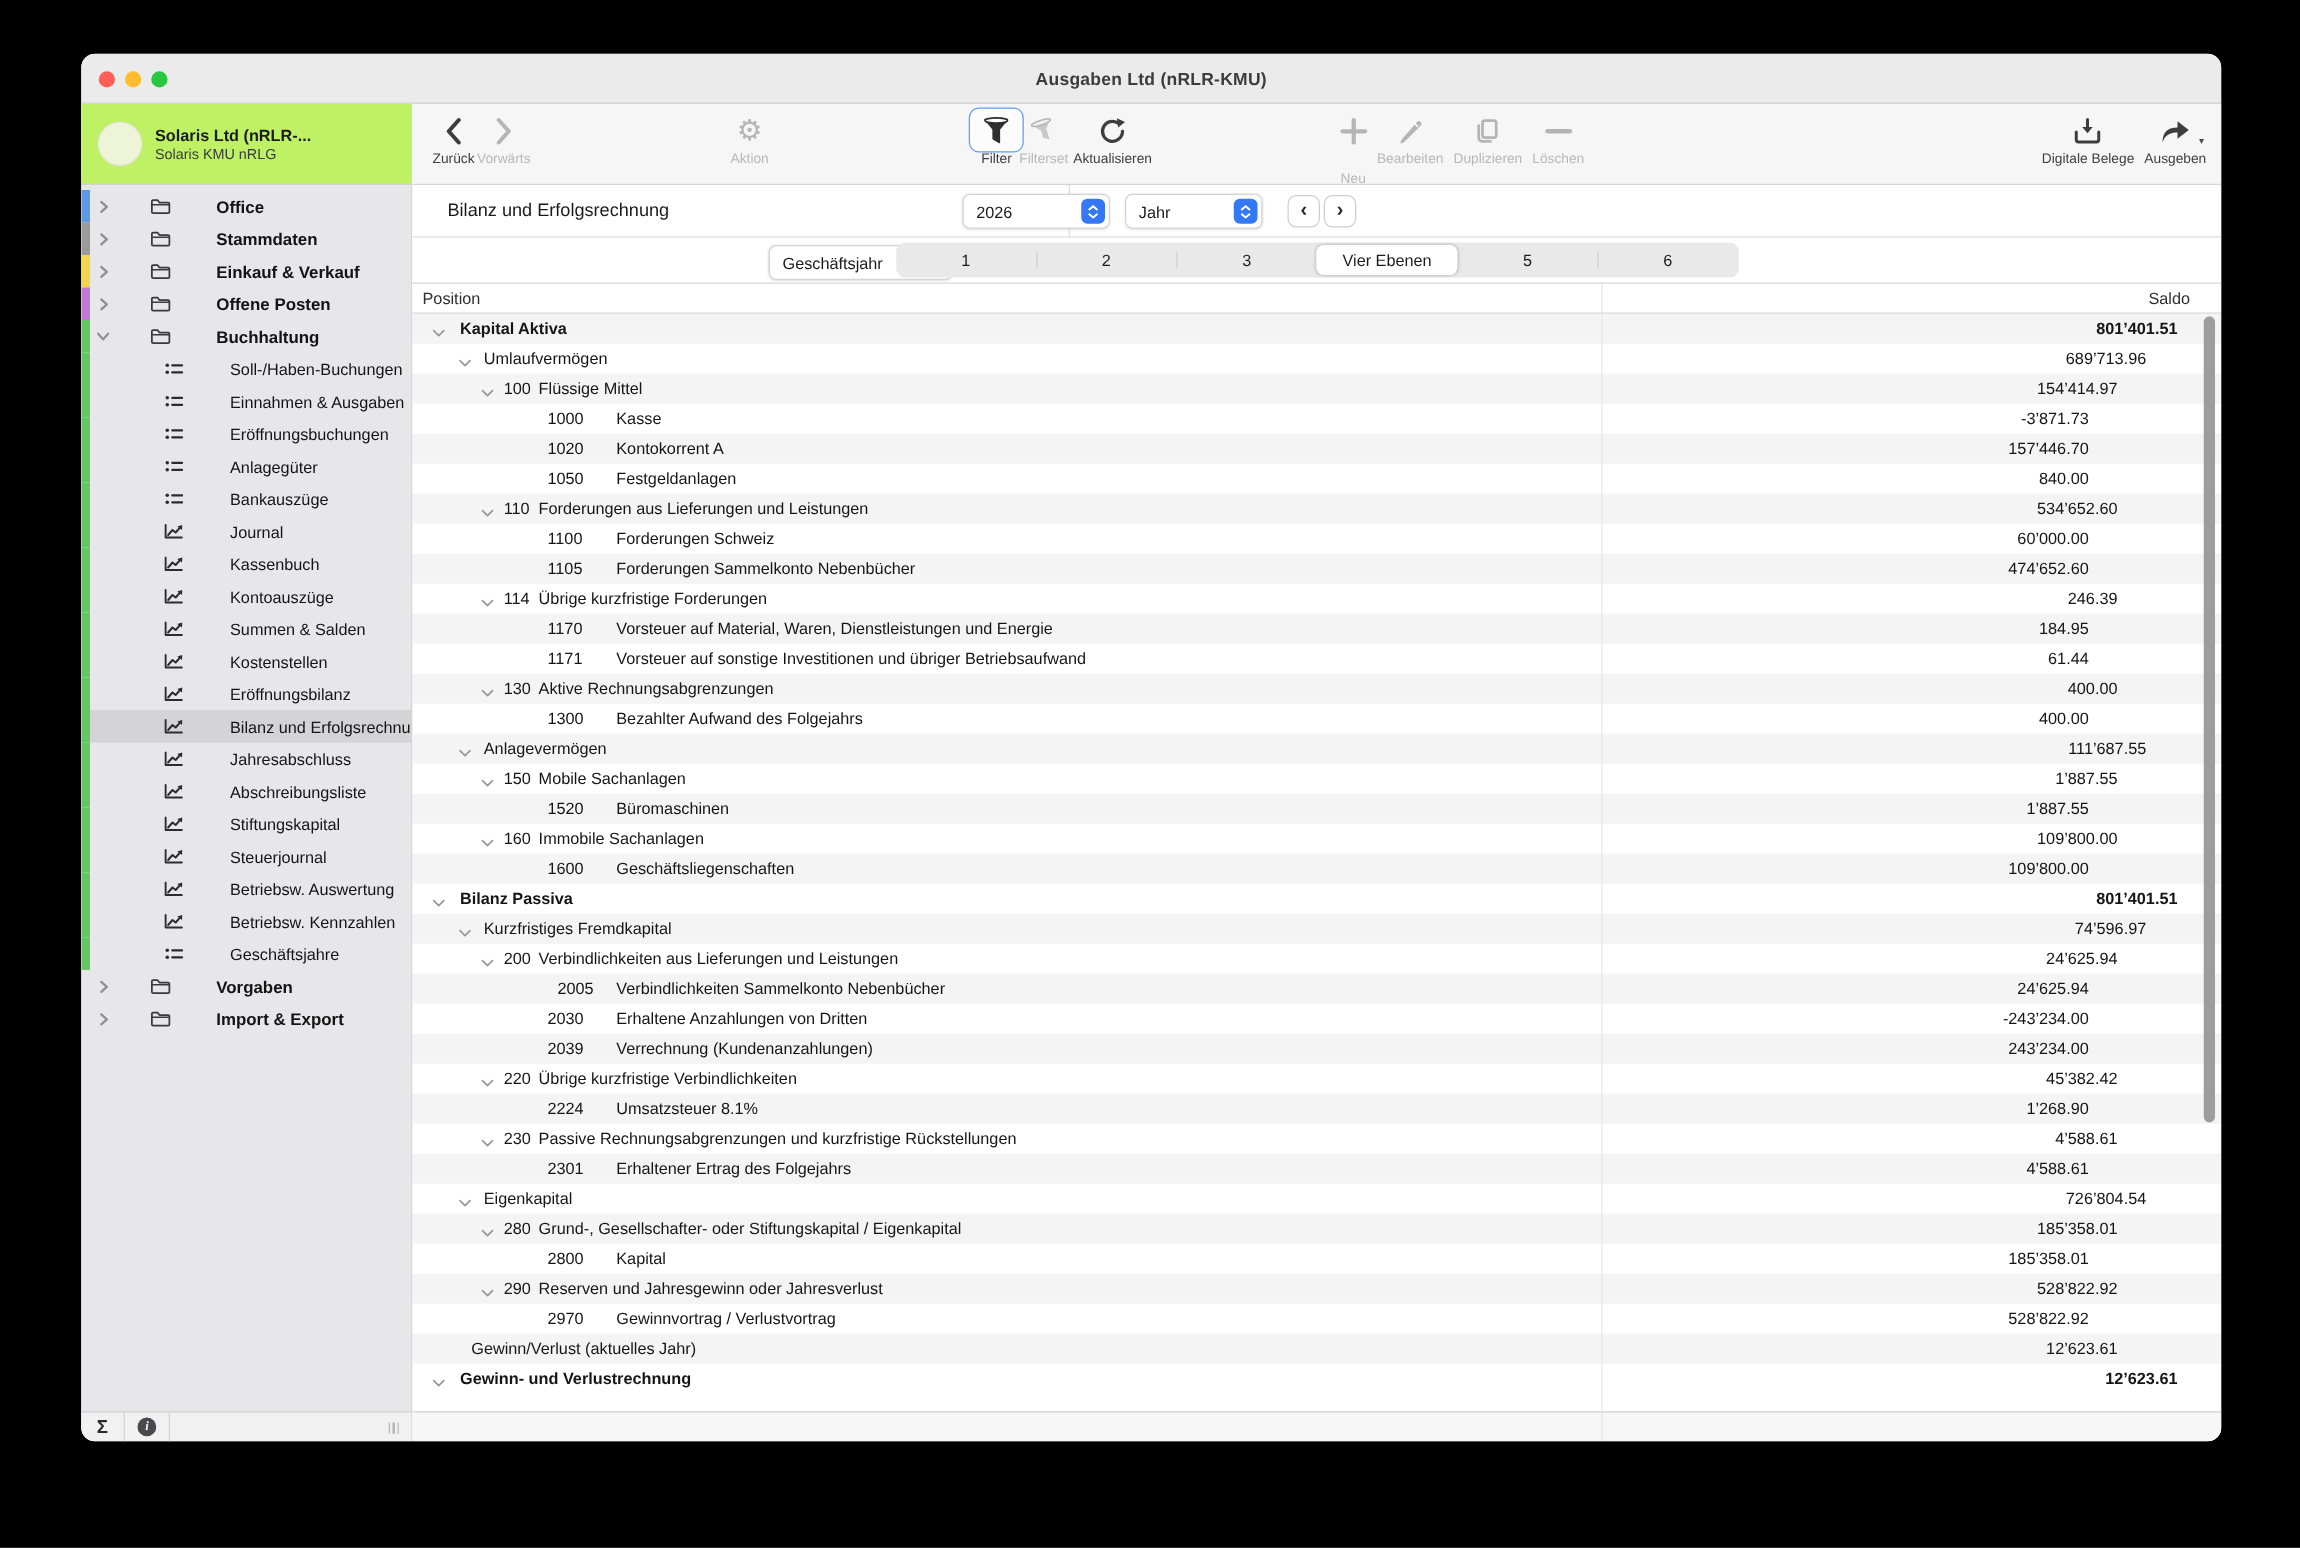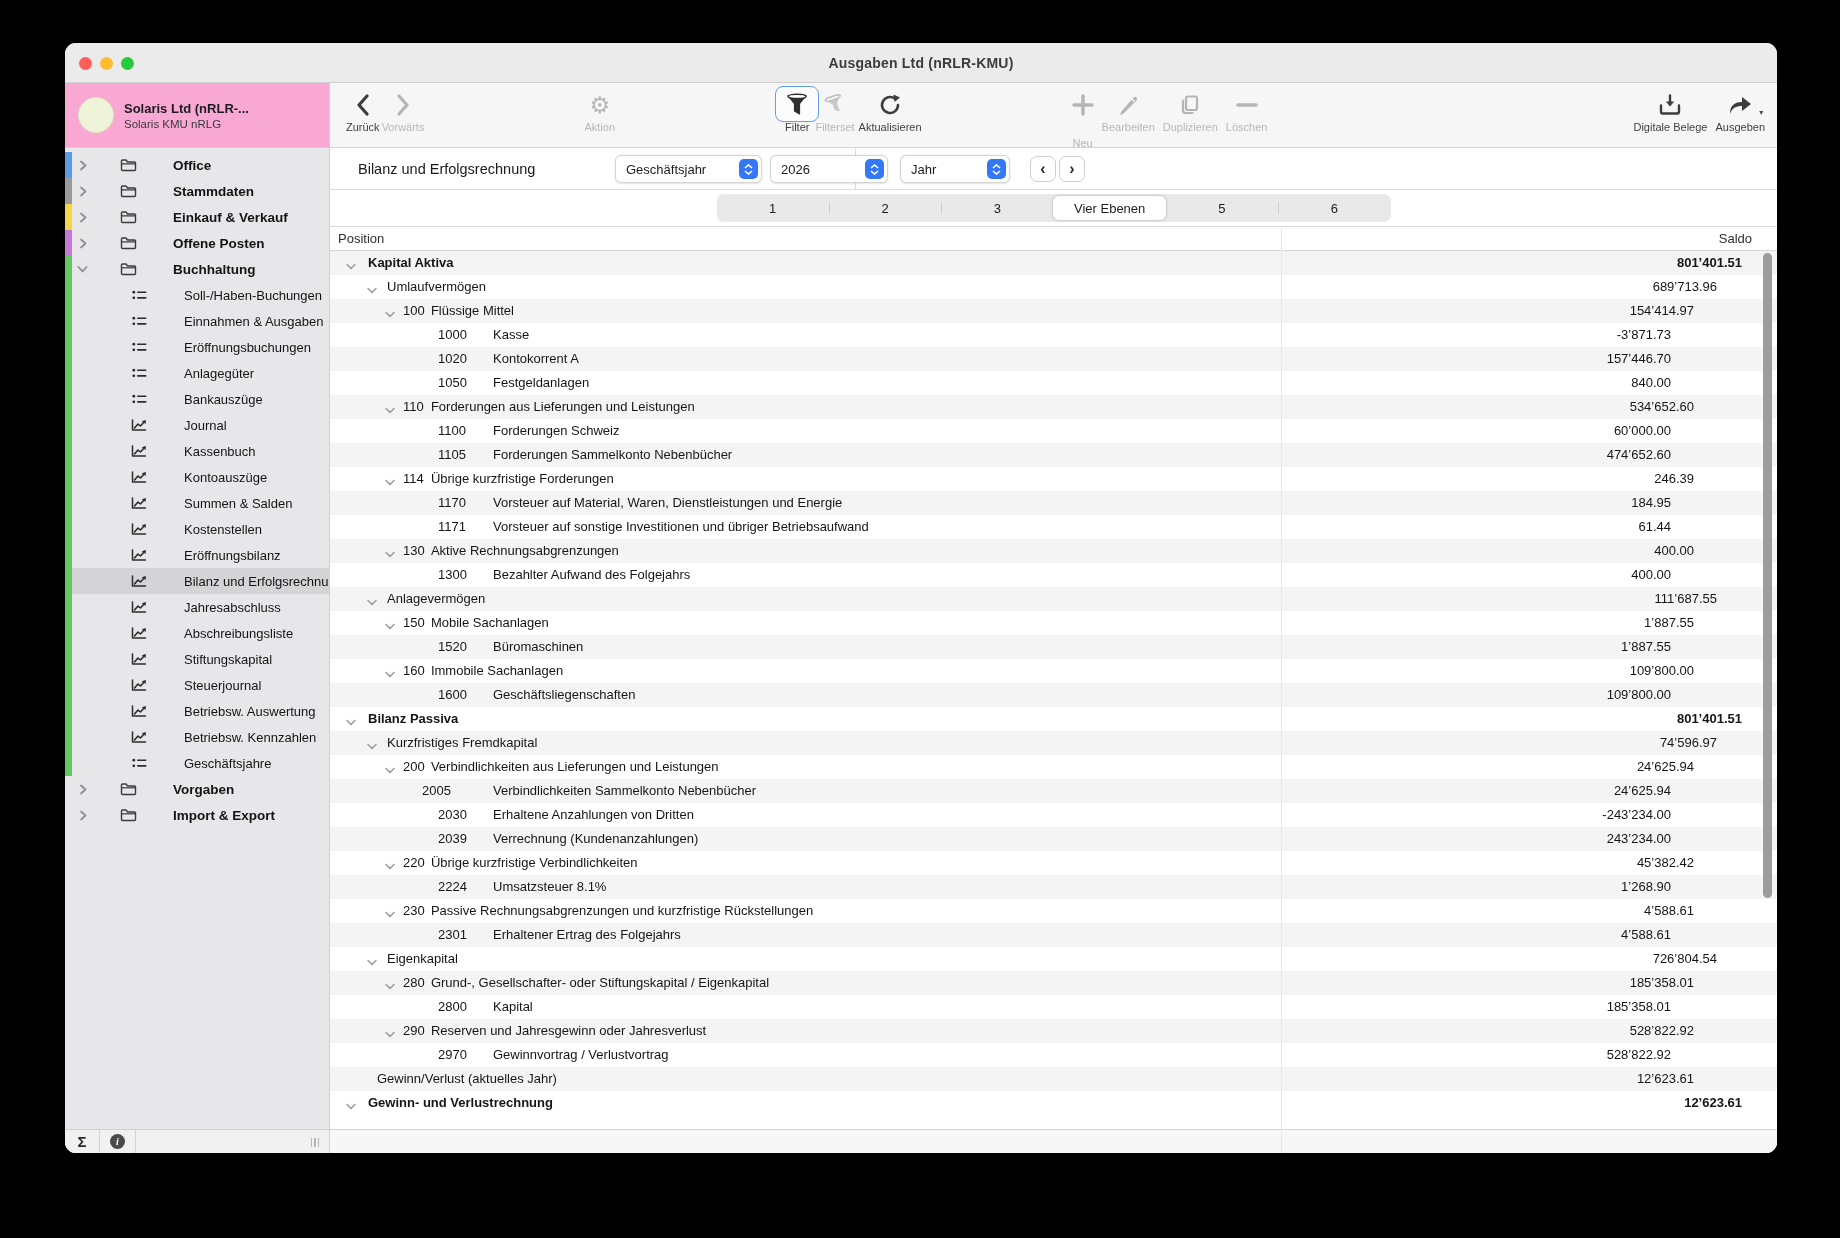--- a/index.html
+++ b/index.html
@@ -12,21 +12,21 @@
   
   .titlebar{height:40px;background:#ebebeb;border-bottom:1px solid #cfcfcf;position:relative;flex:0 0 auto;}
   .traffic{position:absolute;top:14px;left:14px;display:flex;gap:8px;}
   .tl{width:13px;height:13px;border-radius:50%;}
   .win-title{position:absolute;left:0;right:0;top:0;height:40px;display:flex;align-items:center;justify-content:center;
              font-size:14px;font-weight:700;color:#3c3c3c;letter-spacing:.2px;}
   
   .body{flex:1;display:flex;min-height:0;}
   
   .sidebar{width:265px;flex:0 0 auto;background:#e7e7e9;border-right:1px solid #d2d2d4;display:flex;flex-direction:column;}
-  .sb-header{height:65px;background:#f9a8d4;border-bottom:1px solid #d2d2d4;display:flex;align-items:center;padding:0 14px 0 13px;gap:10px;}
+  .sb-header{height:65px;background:#bef264;border-bottom:1px solid #d2d2d4;display:flex;align-items:center;padding:0 14px 0 13px;gap:10px;}
   .avatar{width:36px;height:36px;border-radius:50%;background:#eef4d8;border:1px solid #dde4c2;flex:0 0 auto;}
   .sb-co{min-width:0;}
   .sb-co-name{font-size:13px;font-weight:700;color:#1c1c1e;white-space:nowrap;overflow:hidden;}
   .sb-co-sub{font-size:11.5px;color:#3a3a3c;margin-top:2px;white-space:nowrap;}
   .sb-items{flex:1;padding-top:4px;overflow:hidden;}
   .sb-item{position:relative;height:26px;display:flex;align-items:center;padding-left:10px;gap:28px;}
   .sb-item.selected{background:#d4d4d6;}
   .strip{position:absolute;left:0;top:0;bottom:0;width:7px;}
   .sb-chev{width:15px;display:flex;align-items:center;justify-content:center;color:#8e8e93;flex:0 0 auto;}
   .sb-ind{width:26px;flex:0 0 auto;}
@@ -568,21 +568,21 @@
                 </svg>
                 <span class="caret-mini">▾</span>
               </span>
               <span class="tlabel">Ausgeben</span>
             </div>
           </div>
 
         <div class="filterrow">
           <div class="view-title">Bilanz und Erfolgsrechnung</div>
           <div class="fdiv"></div>
-          <div class="popup" style="left:285px;width:147px;">
+          <div class="popup" style="left:285px;width:147px;margin-top:41px;">
             <span>Geschäftsjahr</span>
             <span class="stepper">
               <svg width="9" height="5" viewBox="0 0 9 5">
                   <polyline points="1,4 4.5,1 8,4" fill="none" stroke="#fff" stroke-width="1.6"></polyline>
                 </svg>
               <svg width="9" height="5" viewBox="0 0 9 5">
                   <polyline points="1,1 4.5,4 8,1" fill="none" stroke="#fff" stroke-width="1.6"></polyline>
                 </svg>
             </span>
           </div>
@@ -781,21 +781,21 @@
               </div>
               <div class="row">
                 <span class="chev" style="left:55px"><svg width="10" height="7" viewBox="0 0 10 7">
                     <polyline points="1,1.5 5,5.5 9,1.5" fill="none" stroke="#9b9b9b" stroke-width="1.5" stroke-linecap="round" stroke-linejoin="round"></polyline>
                   </svg></span>
                 <span class="rnum" style="left:73px">200</span>
                 <span class="rlabel" style="left:100.9px">Verbindlichkeiten aus Lieferungen und Leistungen</span>
                 <span class="rval" style="right:83px">24’625.94</span>
               </div>
               <div class="row">
-                <span class="rnum" style="left:92px">2005</span>
+                <span class="rnum" style="left:116px">2005</span>
                 <span class="rlabel" style="left:163px">Verbindlichkeiten Sammelkonto Nebenbücher</span>
                 <span class="rval" style="right:106px">24’625.94</span>
               </div>
               <div class="row">
                 <span class="rnum" style="left:108px">2030</span>
                 <span class="rlabel" style="left:163px">Erhaltene Anzahlungen von Dritten</span>
                 <span class="rval" style="right:106px">-243’234.00</span>
               </div>
               <div class="row">
                 <span class="rnum" style="left:108px">2039</span>

